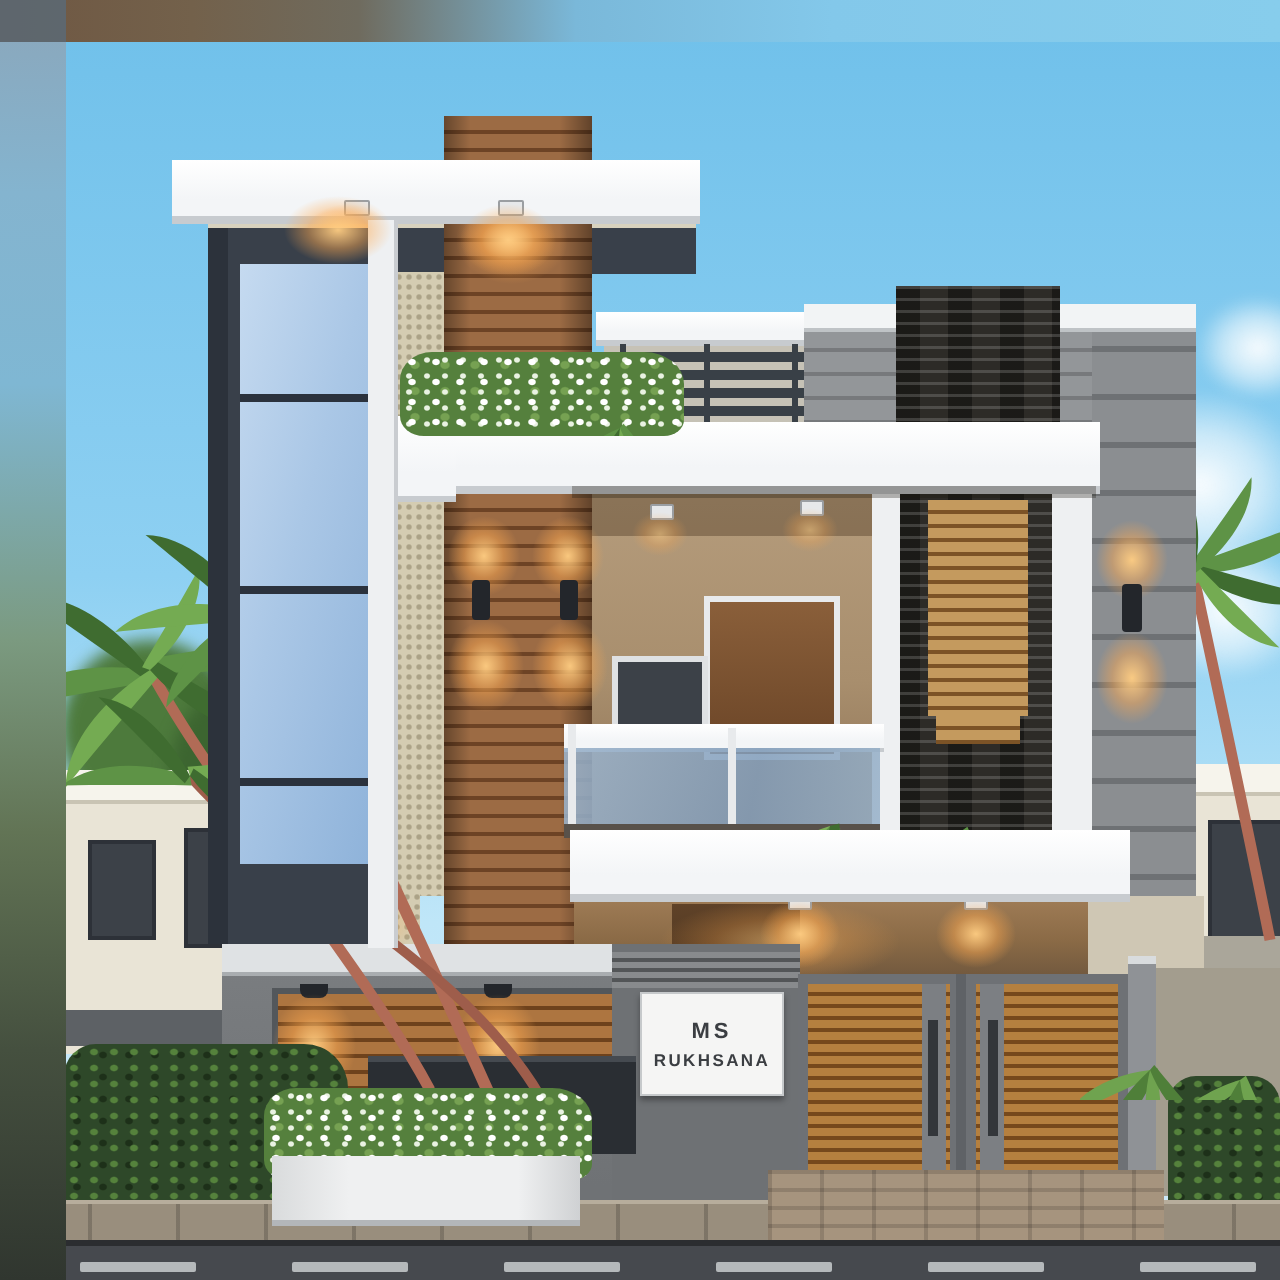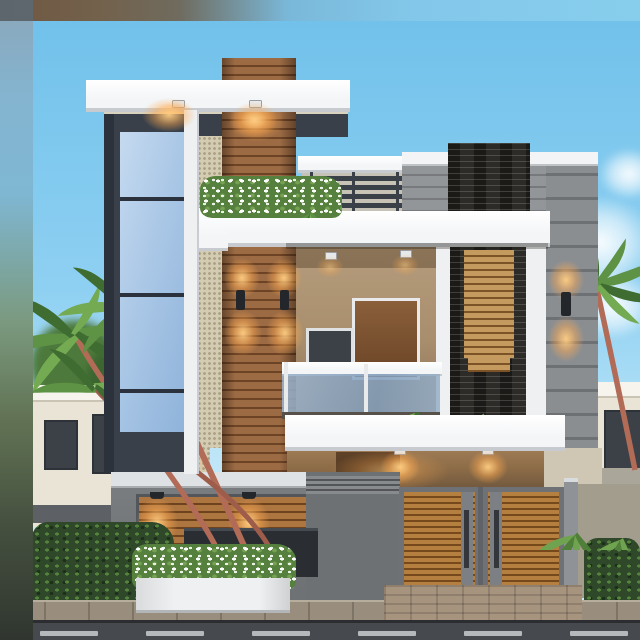--- a/index.html
+++ b/index.html
@@ -200,20 +200,24 @@
   </div>
   <div class="a slatp-t" style="left:136px;top:494px;width:176px;height:62px;border:3px solid #53575b;"></div>
   <div class="a fix" style="left:150px;top:492px;width:14px;height:7px;border-radius:0 0 4px 4px;"></div>
   <div class="a fix" style="left:242px;top:492px;width:14px;height:7px;border-radius:0 0 4px 4px;"></div>
   <div class="a glow" style="left:136px;top:497px;width:42px;height:52px;"></div>
   <div class="a glow" style="left:228px;top:497px;width:42px;height:52px;"></div>
 
   <div class="a" style="left:306px;top:472px;width:94px;height:142px;background:var(--sign-wall,#6e7174);">
     <div class="a" style="left:0;top:4px;width:94px;height:18px;background:repeating-linear-gradient(180deg,rgba(255,255,255,.18) 0 3px,rgba(0,0,0,.25) 3px 5px);"></div>
   </div>
+  <div class="a sign-plaque" style="left:320px;top:496px;width:70px;height:50px;">
+    <div class="sign-l1">MS</div>
+    <div class="sign-l2">RUKHSANA</div>
+  </div>
 
   <div class="a gatewood-t" style="left:399px;top:487px;width:81px;height:104px;border:5px solid var(--gate-frame,#6e7175);box-sizing:border-box;">
     <div class="a" style="right:2px;top:0;width:12px;height:94px;background:#7c7f83;">
       <div class="a" style="left:3px;top:18px;width:5px;height:58px;background:var(--gate-handle,#33363a);"></div>
     </div>
   </div>
   <div class="a" style="left:478px;top:487px;width:7px;height:104px;background:#5f6266;"></div>
   <div class="a gatewood-t" style="left:483px;top:487px;width:81px;height:104px;border:5px solid var(--gate-frame,#6e7175);box-sizing:border-box;">
     <div class="a" style="left:2px;top:0;width:12px;height:94px;background:#7c7f83;">
       <div class="a" style="left:4px;top:18px;width:5px;height:58px;background:var(--gate-handle,#33363a);"></div>

